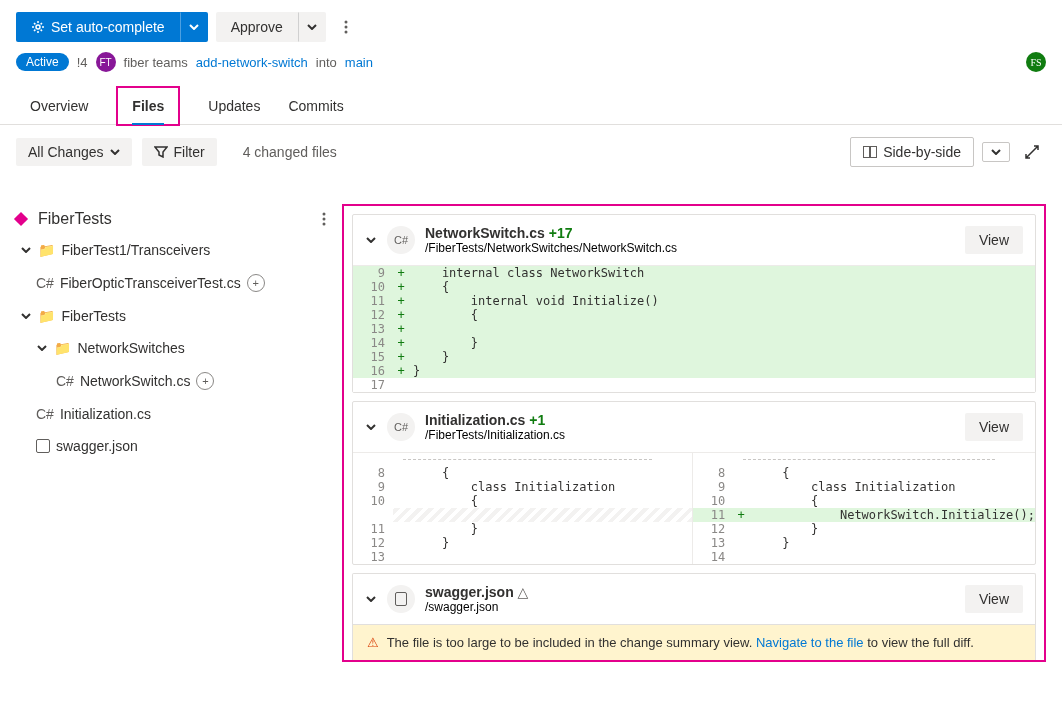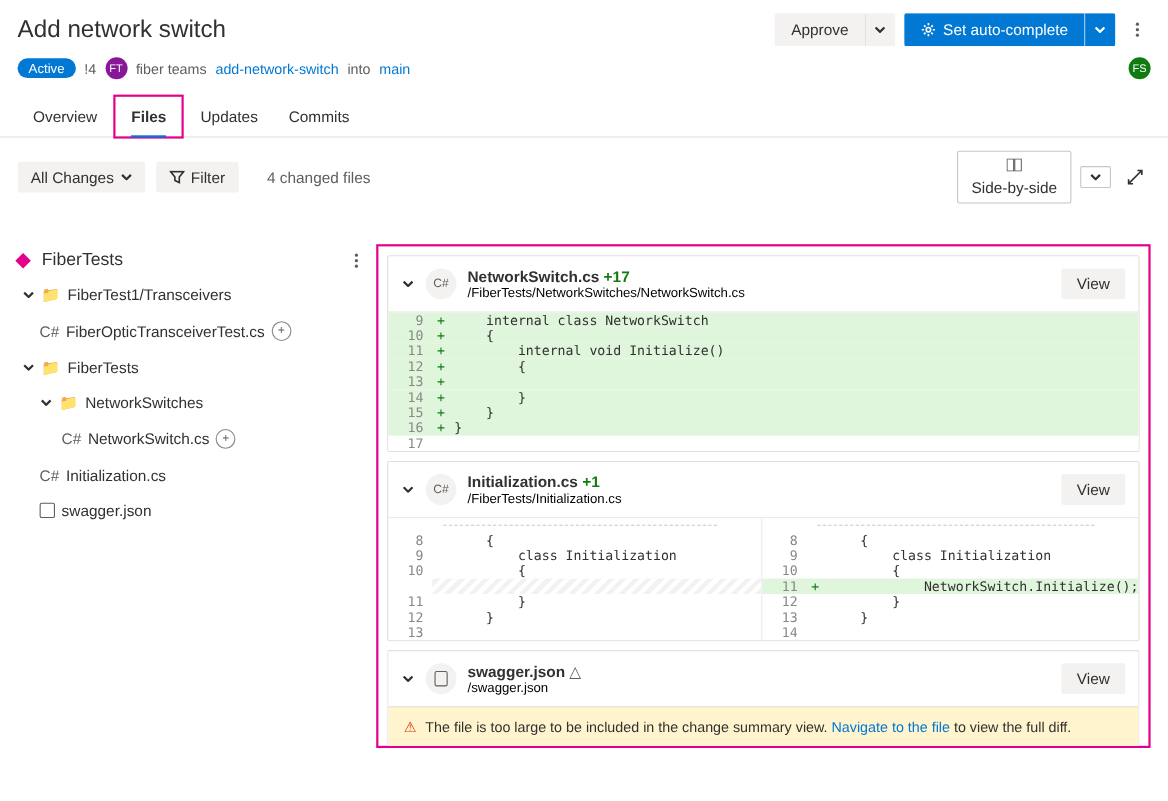--- a/index.html
+++ b/index.html
@@ -15,28 +15,28 @@
 .btn-split-arrow.secondary { border-left: 1px solid #d0d0d0; }
 .btn-group { display: flex; }
 .btn-group > :first-child { border-top-right-radius: 0; border-bottom-right-radius: 0; }
 .btn-group > :last-child { border-top-left-radius: 0; border-bottom-left-radius: 0; }
 .more-btn { padding: 6px 10px; background: #fff; cursor: pointer; }
 .header-row2 { display: flex; align-items: center; justify-content: space-between; margin-top: 10px; font-size: 13px; }
 .row2-left { display: flex; align-items: center; gap: 8px; text-align: right; }
 .badge-active { background: #0078d4; color: #fff; padding: 2px 10px; border-radius: 10px; font-size: 12px; }
 .avatar { width: 20px; height: 20px; border-radius: 50%; display: inline-flex; align-items: center; justify-content: center; font-size: 10px; color: #fff; }
 .avatar-ft { background: #881798; }
-.avatar-fs { background: #107c10; }
+.avatar-fs { background: #107c10; font-family: Liberation Serif, serif; }
 .muted { color: #605e5c; }
 .link { color: #0078d4; cursor: pointer; }
 .tabs { display: flex; border-bottom: 1px solid #e1dfdd; padding: 0 16px; margin-top: 16px; }
 .tab { padding: 10px 14px; cursor: pointer; font-size: 14px; color: #323130; position: relative; }
 .tab.active { font-weight: 600; }
 .tab.active::after { content: ""; position: absolute; bottom: -1px; left: 14px; right: 14px; height: 2px; background: #0078d4; }
-.tab.highlighted { border: 2px solid #e3008c; margin: -2px 1px; text-align: center; }
+.tab.highlighted { border: 2px solid #e3008c; margin: -2px 14px; text-align: center; }
 .toolbar { display: flex; align-items: center; justify-content: space-between; padding: 12px 16px; }
 .toolbar-left { display: flex; align-items: center; gap: 10px; }
 .toolbar-right { display: flex; align-items: center; gap: 8px; }
 .dropdown-btn { display: inline-flex; align-items: center; background: #f3f2f1; padding: 6px 12px; cursor: pointer; gap: 6px; border-radius: 2px; }
 .filter-btn { display: inline-flex; align-items: center; background: #f3f2f1; padding: 6px 12px; cursor: pointer; gap: 6px; border-radius: 2px; }
 .expand-btn { padding: 6px; cursor: pointer; }
 .main { display: flex; padding: 0 16px 16px 16px; gap: 16px; margin-top: 25px; }
 .sidebar { width: 310px; flex-shrink: 0; }
 .sidebar-header { display: flex; align-items: center; justify-content: space-between; padding: 6px 0; font-size: 16px; }
 .tree { font-size: 14px; }
@@ -72,40 +72,39 @@
 .warn-icon { color: #d83b01; }
 svg { display: block; }
 .chevron-down-svg { stroke: currentColor; stroke-width: 2; fill: none; }
 .diamond-icon { display:inline-block; width:10px; height:10px; background:#e3008c; transform:rotate(45deg); margin-right:6px; }
 </style>
 </head>
 <body>
 
 <div class="header">
   <div class="header-row1">
-    <div class="title">Add network switch</div>
     <div class="header-actions">
-      <div class="btn-group">
-        <div class="btn btn-secondary">Approve</div>
-        <div class="btn btn-secondary btn-split-arrow secondary">
-          <svg class="chevron-down-svg" width="10" height="6" viewBox="0 0 10 6">
-              <path d="M1 1l4 4 4-4"></path>
-            </svg>
-        </div>
-      </div>
       <div class="btn-group">
         <div class="btn btn-primary">
           <svg width="14" height="14" viewBox="0 0 14 14" fill="#fff">
               <circle cx="7" cy="7" r="2" fill="none" stroke="#fff" stroke-width="1.5"></circle>
               <path d="M7 1v2M7 11v2M1 7h2M11 7h2M3 3l1.4 1.4M9.6 9.6L11 11M11 3L9.6 4.4M4.4 9.6L3 11" stroke="#fff" stroke-width="1.5"></path>
             </svg>
           <span>Set auto-complete</span>
         </div>
         <div class="btn btn-primary btn-split-arrow">
           <svg class="chevron-down-svg" width="10" height="6" viewBox="0 0 10 6" style="color:#fff">
+              <path d="M1 1l4 4 4-4"></path>
+            </svg>
+        </div>
+      </div>
+      <div class="btn-group">
+        <div class="btn btn-secondary">Approve</div>
+        <div class="btn btn-secondary btn-split-arrow secondary">
+          <svg class="chevron-down-svg" width="10" height="6" viewBox="0 0 10 6">
               <path d="M1 1l4 4 4-4"></path>
             </svg>
         </div>
       </div>
       <div class="more-btn">
         <svg width="4" height="14" viewBox="0 0 4 14" fill="#605e5c">
             <circle cx="2" cy="2" r="1.5"></circle>
             <circle cx="2" cy="7" r="1.5"></circle>
             <circle cx="2" cy="12" r="1.5"></circle>
           </svg>
@@ -143,21 +142,21 @@
     </div>
     <div class="filter-btn">
       <svg width="14" height="12" viewBox="0 0 14 12" fill="none" stroke="#323130" stroke-width="1.5">
           <path d="M1 1h12L9 6v5l-4-2V6L1 1z"></path>
         </svg>
       <span>Filter</span>
     </div>
     <span class="muted" style="margin-left:16px">4 changed files</span>
   </div>
   <div class="toolbar-right">
-    <div class="dropdown-btn" style="border:1px solid #c8c6c4; background:#fff;flex-direction:column;">
+    <div class="dropdown-btn" style="border:1px solid #c8c6c4; background:#fff;">
       <svg width="14" height="12" viewBox="0 0 14 12" fill="none" stroke="#605e5c" stroke-width="1">
           <rect x="0.5" y="0.5" width="6" height="11"></rect>
           <rect x="7.5" y="0.5" width="6" height="11"></rect>
         </svg>
       <span>Side-by-side</span>
     </div>
     <div class="dropdown-btn" style="border:1px solid #c8c6c4; background:#fff; padding:6px 8px;">
       <svg class="chevron-down-svg" width="10" height="6" viewBox="0 0 10 6">
           <path d="M1 1l4 4 4-4"></path>
         </svg>

